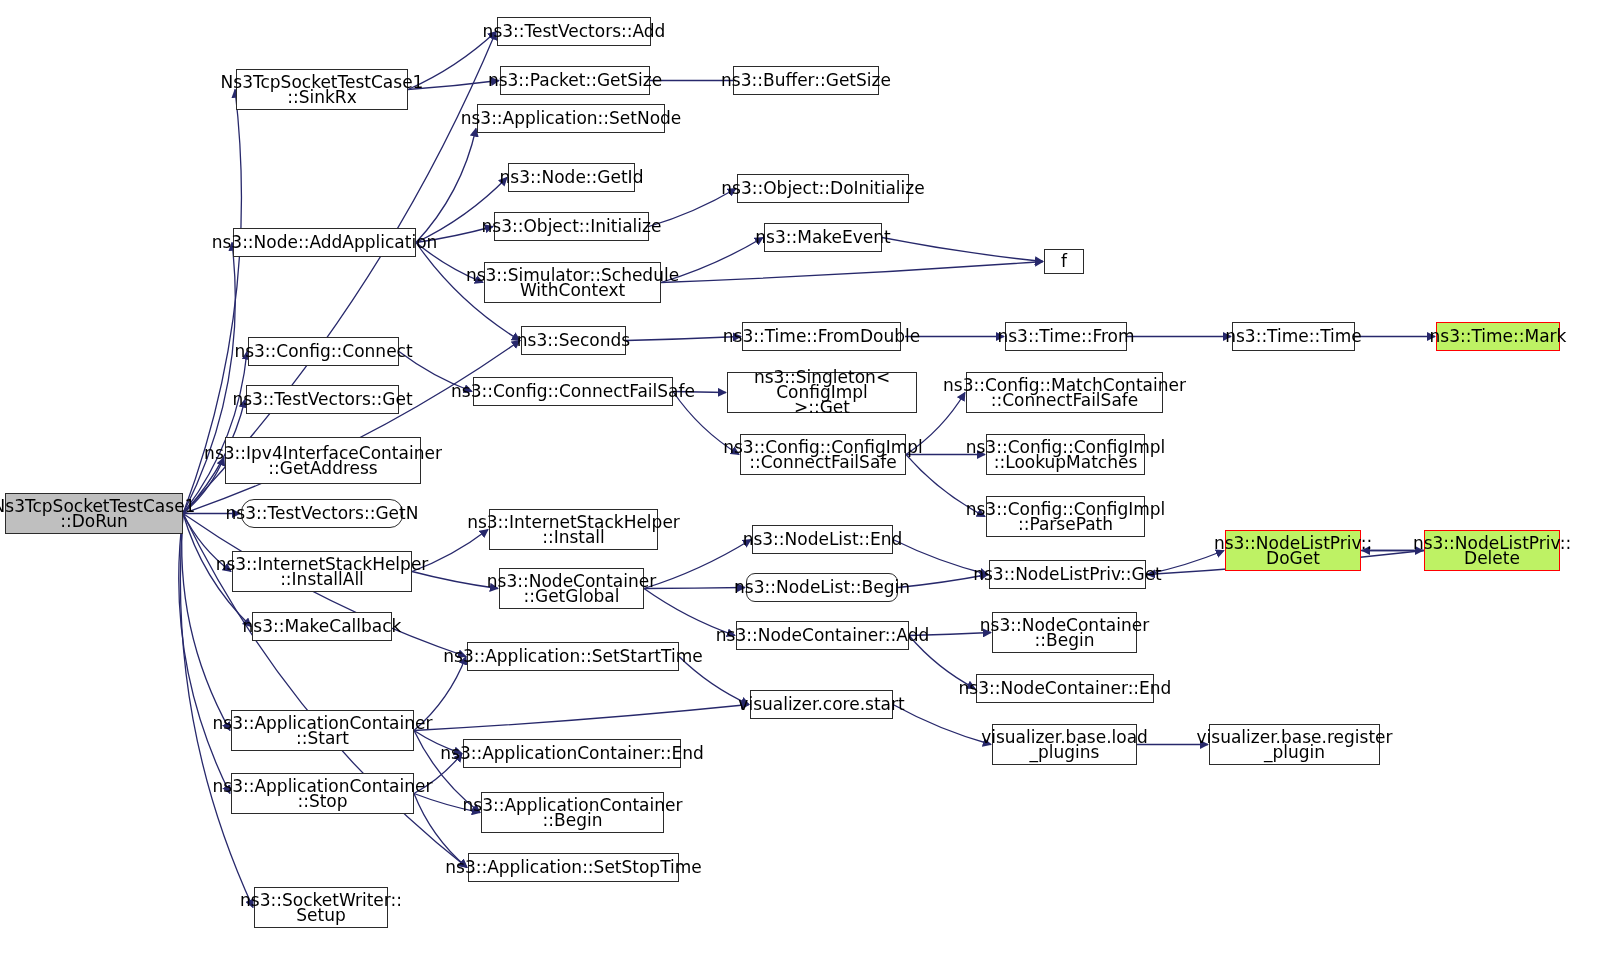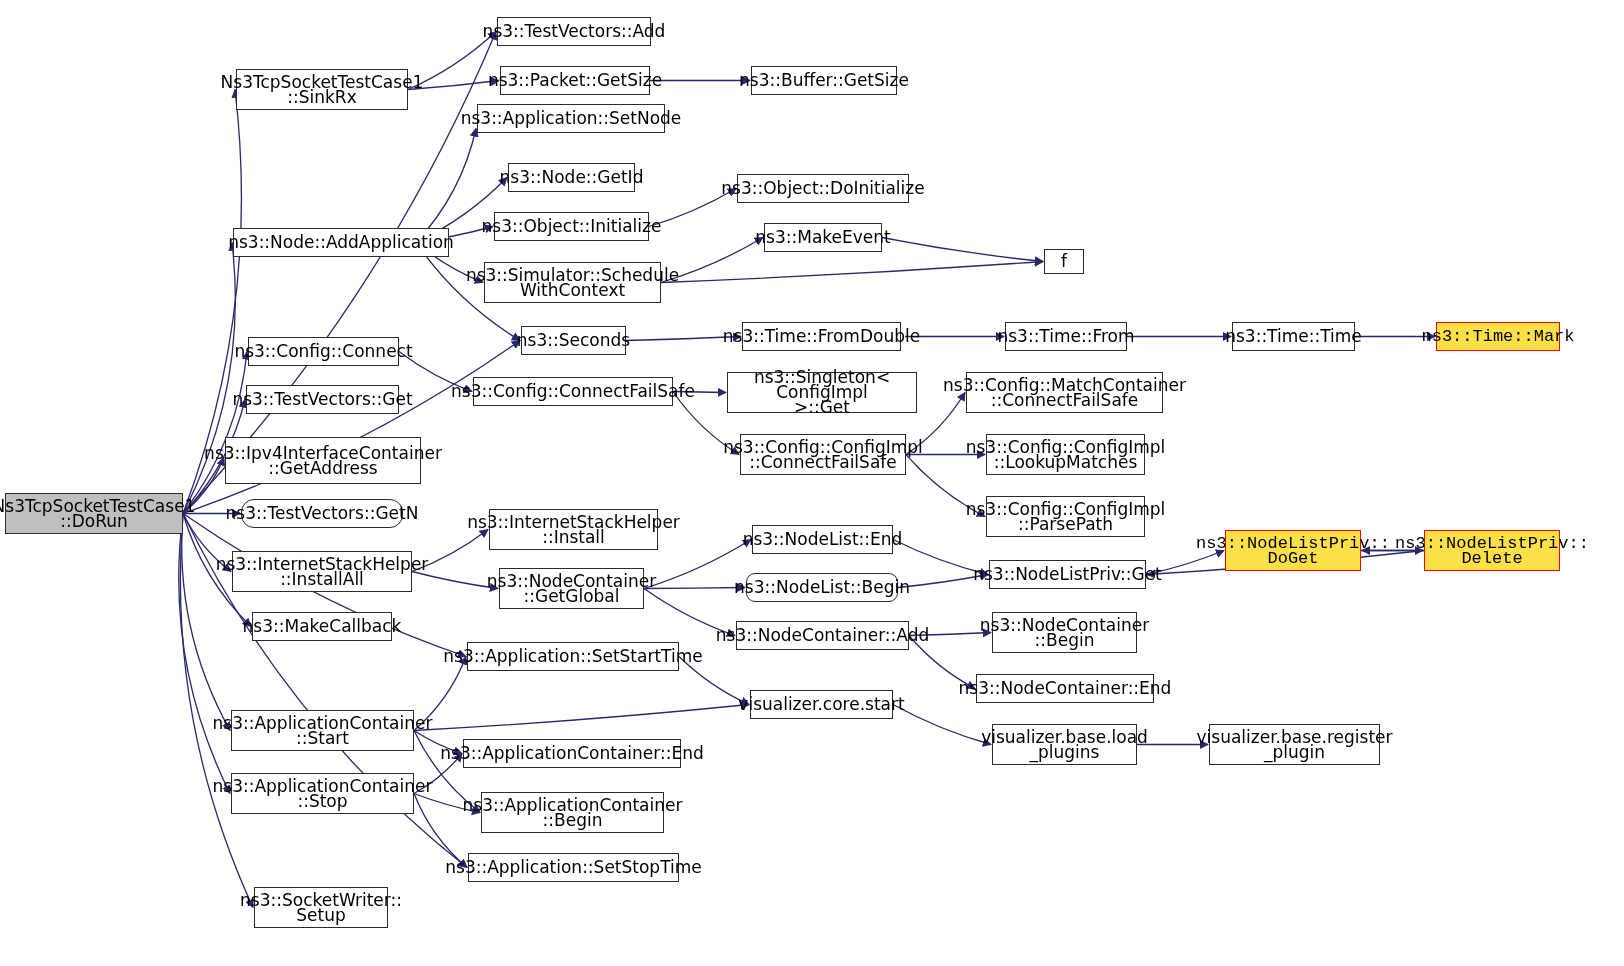--- a/index.html
+++ b/index.html
@@ -28,22 +28,21 @@
     white-space:pre-line;
     padding:1px 4px;
     z-index:5;
   }
   .node.current{
     background:#bfbfbf;
     border-color:#2b2b2b;
   }
   .node.highlight{
     border:1.5px solid #ff0000;
-    background:#fde047;
-    font-family:Liberation Mono, monospace;
+    background:#bef264;
   }
 </style>
 </head>
 <body>
 
 <div id="canvas">
   <svg id="edges" xmlns="http://www.w3.org/2000/svg">
     <defs>
       <marker id="arrow" viewBox="0 0 10 10" refX="9" refY="5" markerWidth="7" markerHeight="7" orient="auto-start-reverse">
         <path d="M 0 0 L 10 5 L 0 10 z" fill="#27286b"></path>
@@ -112,22 +111,22 @@
         <path d="M 1137 744.5 Q 1172.5 744.5 1208 744.5" fill="none" stroke="#27286b" stroke-width="1.3" marker-end="url(#arrow)"></path>
       </g>
   </svg>
   <div id="node-layer">
       <div class="node current" style="left: 5px; top: 493px; width: 178px; height: 41px;">Ns3TcpSocketTestCase1
 ::DoRun</div>
       <div class="node" style="left: 236px; top: 69px; width: 172px; height: 41px;">Ns3TcpSocketTestCase1
 ::SinkRx</div>
       <div class="node" style="left: 497px; top: 17px; width: 154px; height: 29px;">ns3::TestVectors::Add</div>
       <div class="node" style="left: 500px; top: 66px; width: 150px; height: 29px;">ns3::Packet::GetSize</div>
-      <div class="node" style="left: 751px; top: 66px; width: 146px; height: 29px;">ns3::Buffer::GetSize</div>
-      <div class="node" style="left: 233px; top: 228px; width: 216px; height: 29px;">ns3::Node::AddApplication</div>
+      <div class="node" style="left: 733px; top: 66px; width: 146px; height: 29px;">ns3::Buffer::GetSize</div>
+      <div class="node" style="left: 233px; top: 228px; width: 183px; height: 29px;">ns3::Node::AddApplication</div>
       <div class="node" style="left: 477px; top: 104px; width: 188px; height: 29px;">ns3::Application::SetNode</div>
       <div class="node" style="left: 508px; top: 163px; width: 127px; height: 29px;">ns3::Node::GetId</div>
       <div class="node" style="left: 494px; top: 212px; width: 155px; height: 29px;">ns3::Object::Initialize</div>
       <div class="node" style="left: 484px; top: 262px; width: 177px; height: 41px;">ns3::Simulator::Schedule
 WithContext</div>
       <div class="node" style="left: 737px; top: 174px; width: 172px; height: 29px;">ns3::Object::DoInitialize</div>
       <div class="node" style="left: 764px; top: 223px; width: 118px; height: 29px;">ns3::MakeEvent</div>
       <div class="node" style="left: 1044px; top: 249px; width: 40px; height: 25px;">f</div>
       <div class="node" style="left: 521px; top: 326px; width: 105px; height: 29px;">ns3::Seconds</div>
       <div class="node" style="left: 742px; top: 322px; width: 159px; height: 29px;">ns3::Time::FromDouble</div>

